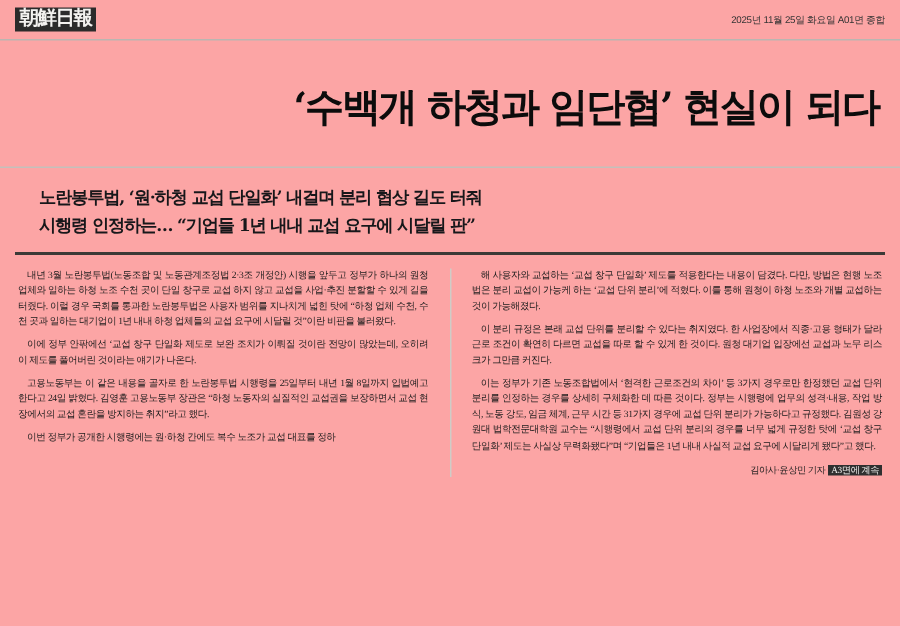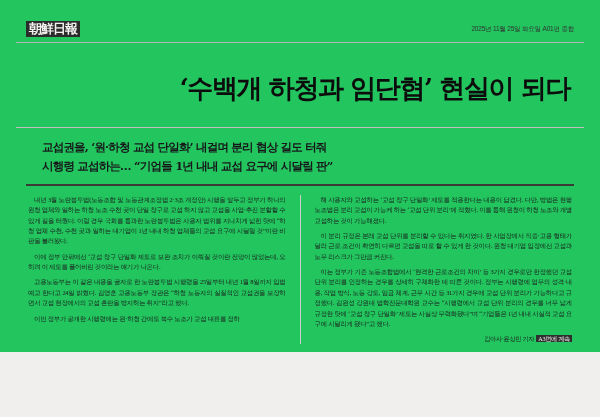--- a/index.html
+++ b/index.html
@@ -10,24 +10,24 @@
     width: 600px;
     height: 417px;
     background: #f0efed;
     font-family: "Liberation Serif", serif;
     color: #111;
     overflow: hidden;
   }
   .page {
     position: relative;
     width: 600px;
-    height: 352px;
-    background: #22c55e;
+    height: 417px;
+    background: #fca5a5;
     box-sizing: border-box;
-    padding: 16px;
+    padding: 0;
   }
   
   .masthead {
     position: relative;
     height: 26px;
     border-bottom: 1px solid #b9b6b1;
     padding: 0 10px;
     display: flex;
     align-items: center;
     justify-content: space-between;
@@ -126,22 +126,22 @@
   <div class="masthead">
     <div class="logo">朝鮮日報</div>
     <div class="issue-info">2025년 11월 25일 화요일 A01면 종합</div>
   </div>
 
   <div class="headline-wrap">
     <h1 class="headline">‘수백개 하청과 임단협’ 현실이 되다</h1>
   </div>
 
   <div class="subheads">
-    <div class="subhead">교섭권을, ‘원·하청 교섭 단일화’ 내걸며 분리 협상 길도 터줘</div>
-    <div class="subhead">시행령 교섭하는… “기업들 1년 내내 교섭 요구에 시달릴 판”</div>
+    <div class="subhead">노란봉투법, ‘원·하청 교섭 단일화’ 내걸며 분리 협상 길도 터줘</div>
+    <div class="subhead">시행령 인정하는… “기업들 1년 내내 교섭 요구에 시달릴 판”</div>
   </div>
 
   <div class="columns">
 
     <div class="col">
       <p>내년 3월 노란봉투법(노동조합 및 노동관계조정법 2·3조 개정안) 시행을 앞두고 정부가 하나의 원청 업체와 일하는 하청 노조 수천 곳이 단일 창구로 교섭 하지 않고 교섭을 사업·추진 분할할 수 있게 길을 터줬다. 이럴 경우 국회를 통과한 노란봉투법은 사용자 범위를 지나치게 넓힌 탓에 “하청 업체 수천, 수천 곳과 일하는 대기업이 1년 내내 하청 업체들의 교섭 요구에 시달릴 것”이란 비판을 불러왔다.</p>
       <p>이에 정부 안팎에선 ‘교섭 창구 단일화 제도로 보완 조치가 이뤄질 것이란 전망이 많았는데, 오히려 이 제도를 풀어버린 것이라는 얘기가 나온다.</p>
       <p>고용노동부는 이 같은 내용을 골자로 한 노란봉투법 시행령을 25일부터 내년 1월 8일까지 입법예고 한다고 24일 밝혔다. 김영훈 고용노동부 장관은 “하청 노동자의 실질적인 교섭권을 보장하면서 교섭 현장에서의 교섭 혼란을 방지하는 취지”라고 했다.</p>
       <p>이번 정부가 공개한 시행령에는 원·하청 간에도 복수 노조가 교섭 대표를 정하</p>
     </div>

